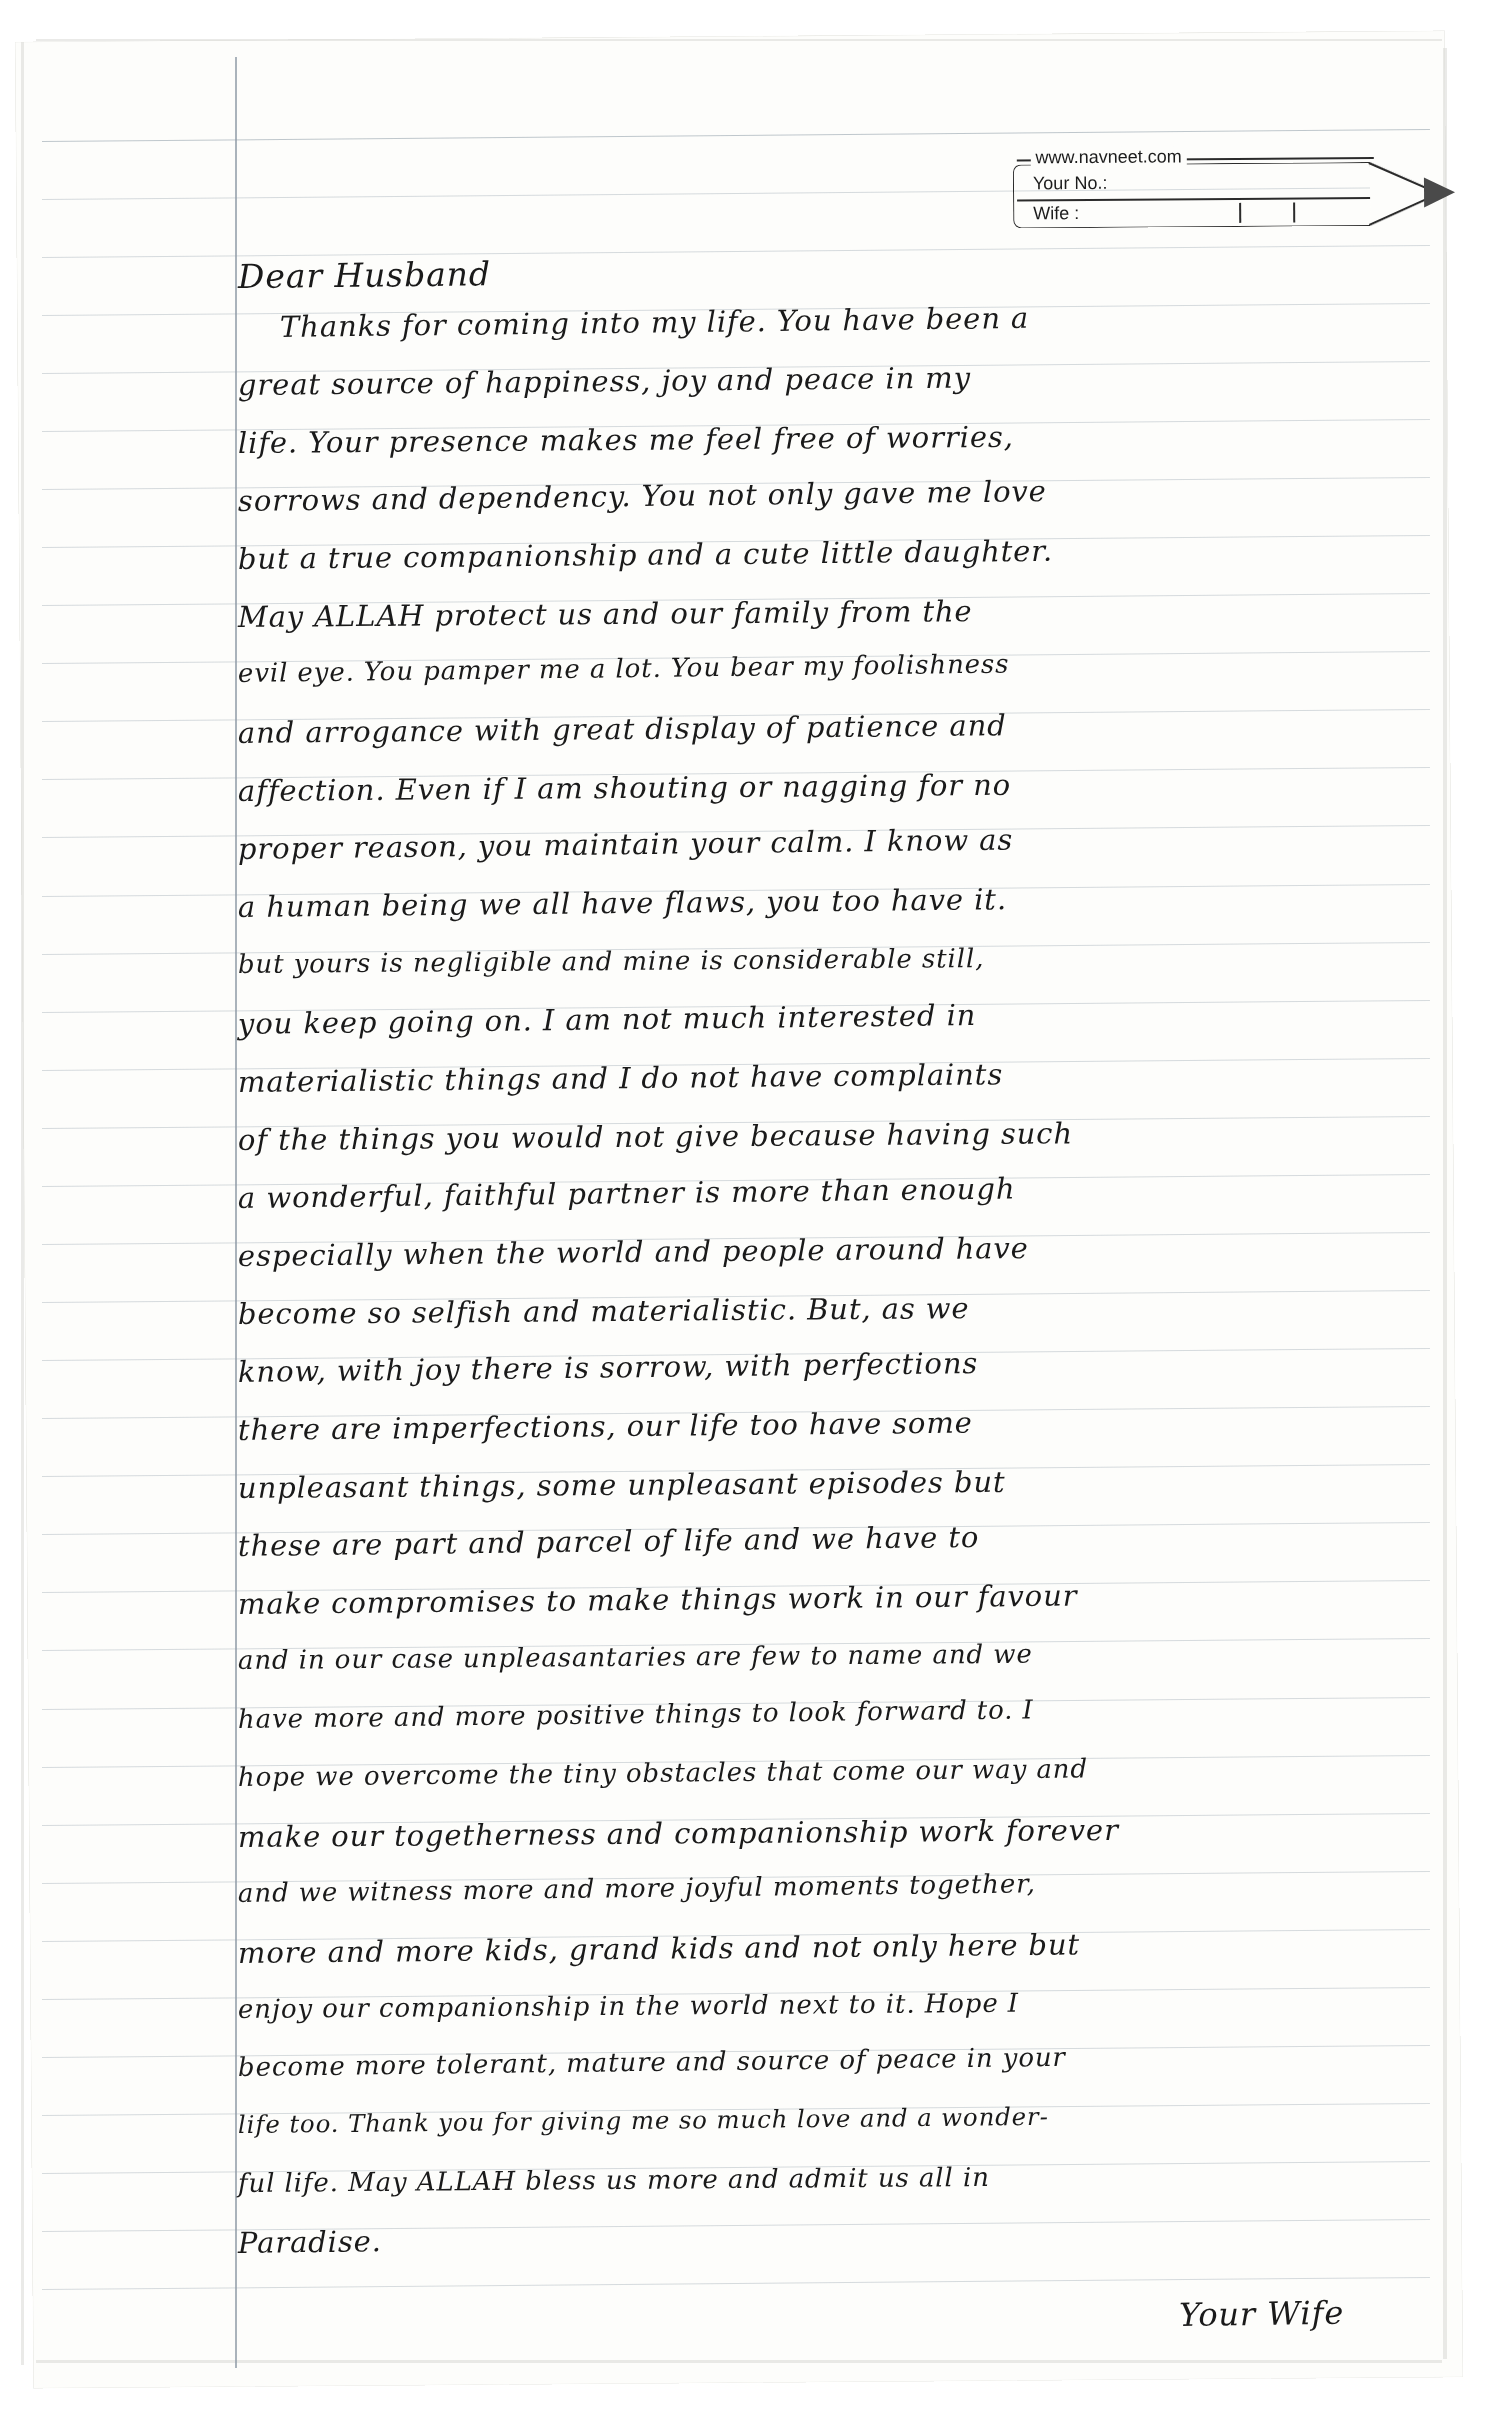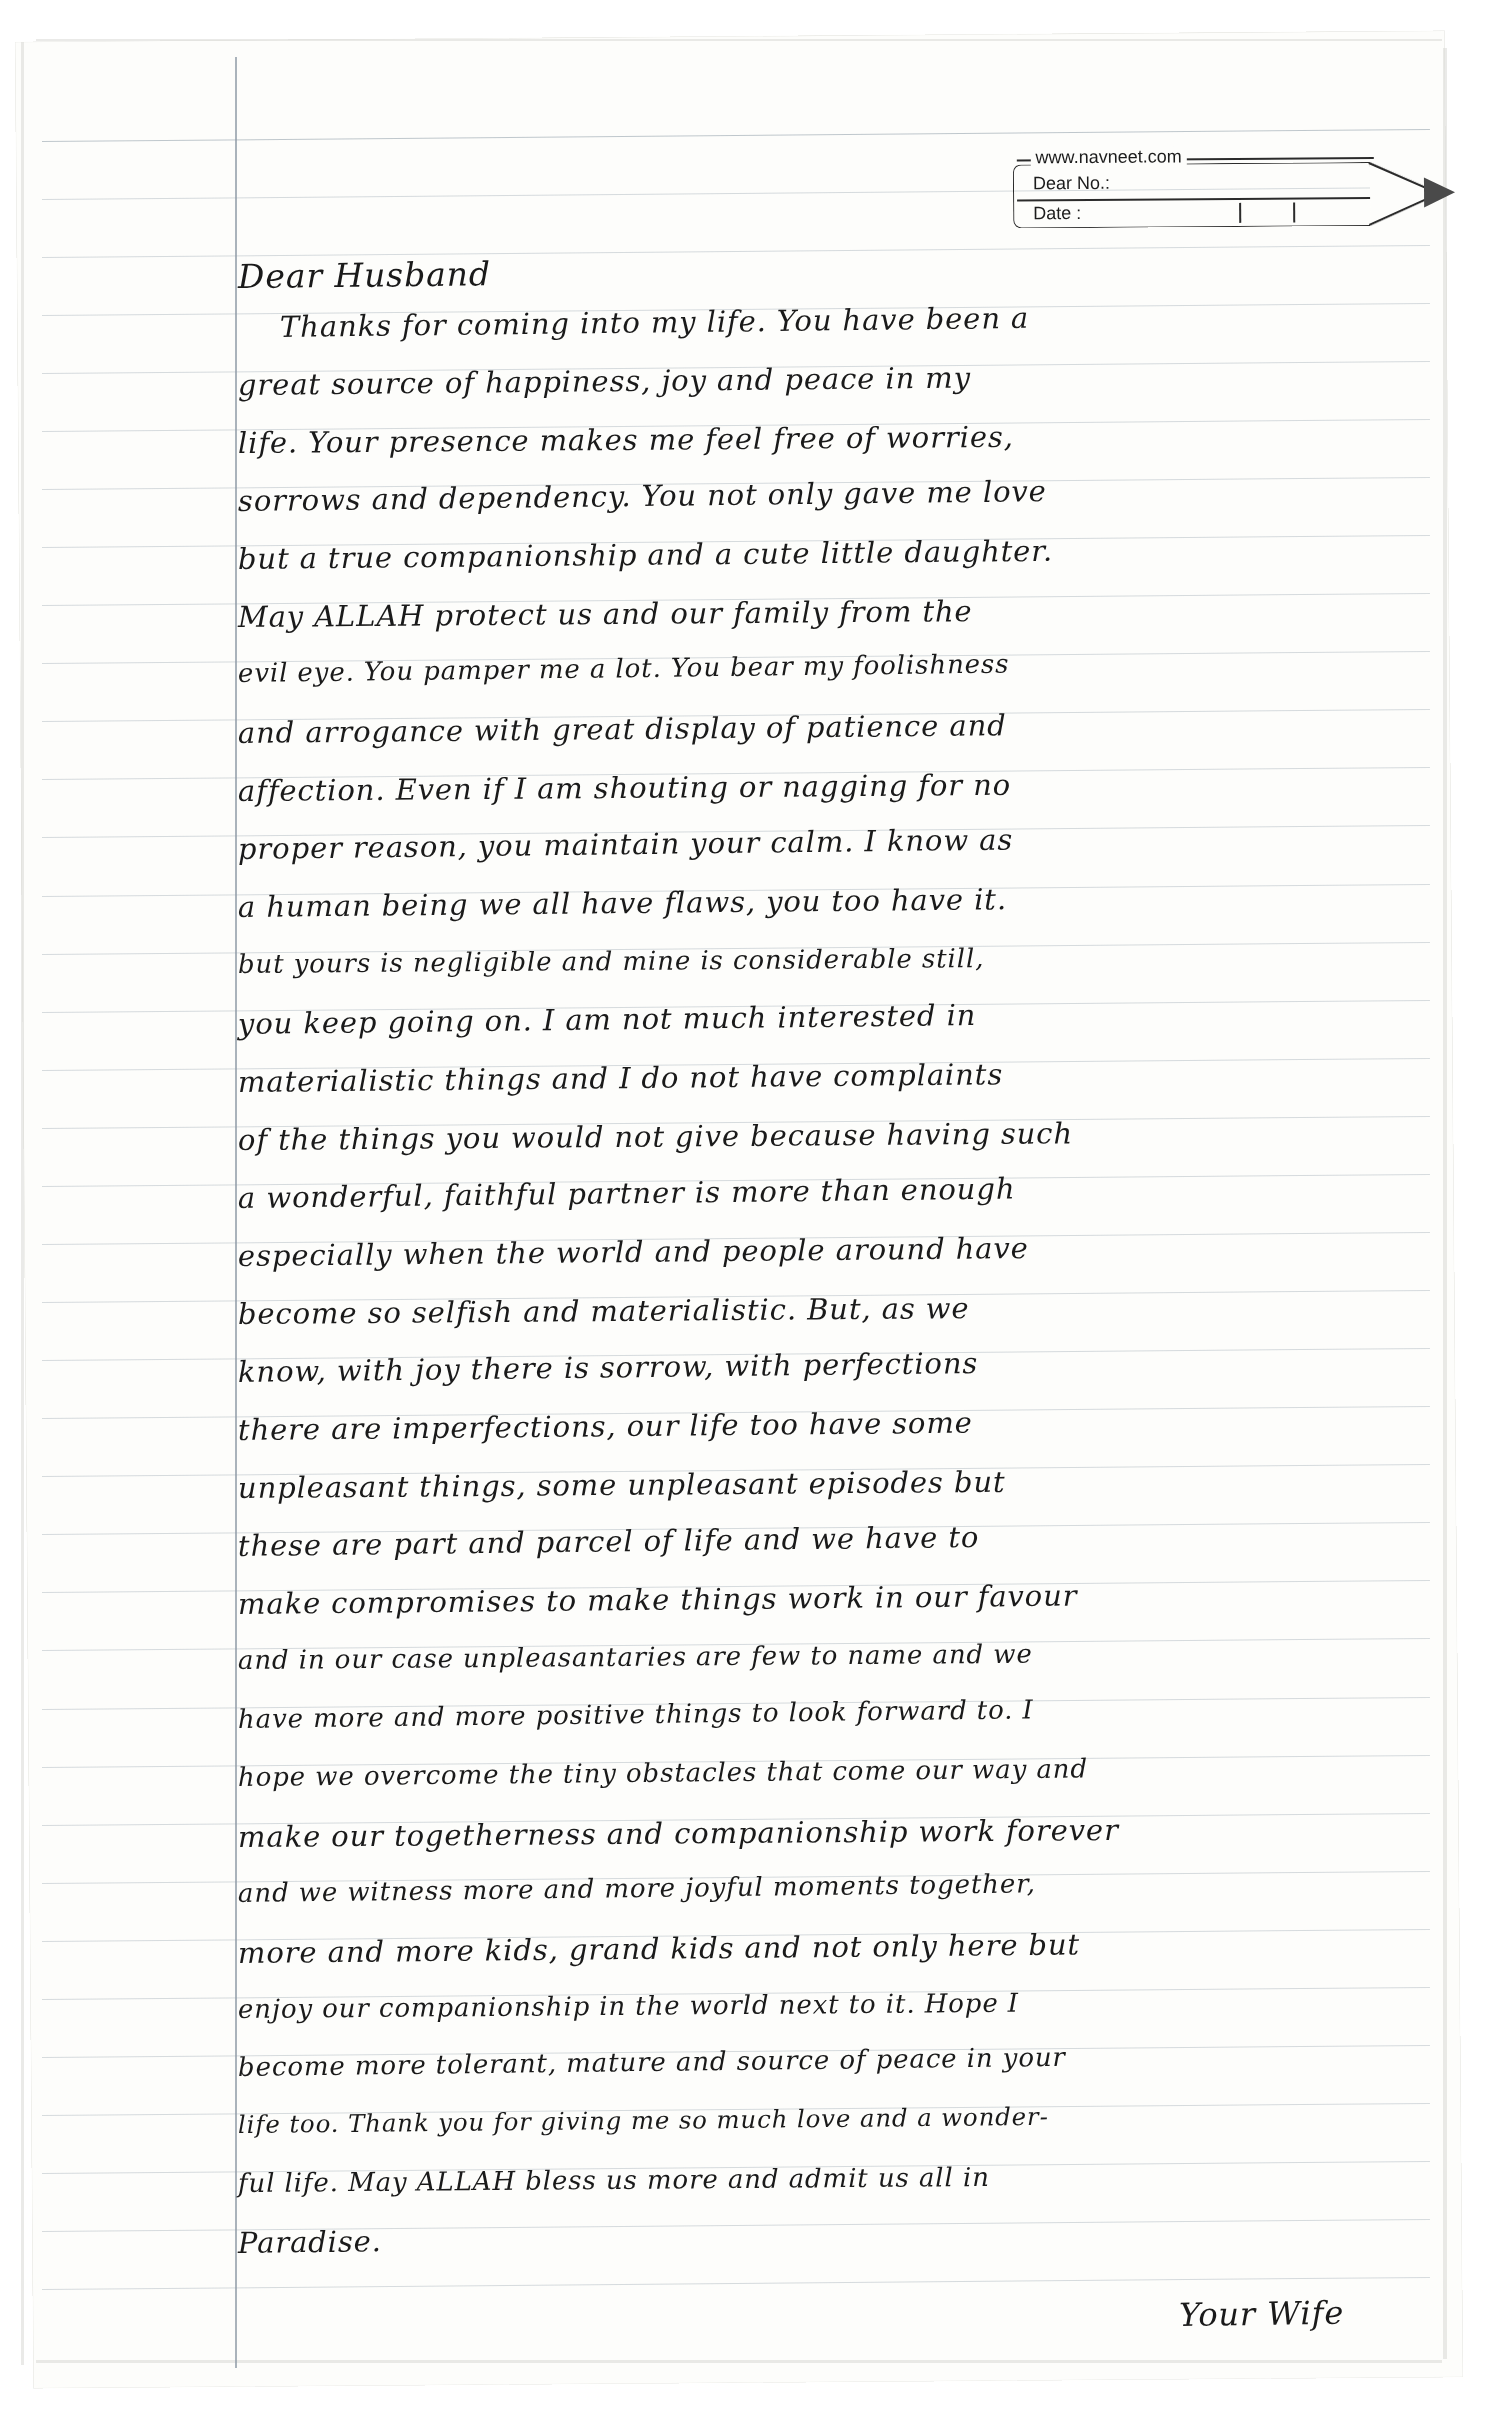--- a/index.html
+++ b/index.html
@@ -270,23 +270,23 @@
       <div class="rule faint" style="top: 2231px; transform: rotate(-0.5deg); transform-origin: left center;"></div>
       <div class="rule faint" style="top: 2289px; transform: rotate(-0.5deg); transform-origin: left center;"></div>
     </div>
 
   <div id="margin-line"></div>
 
   <div id="header-stamp">
     <div id="stamp-box"></div>
     <div id="stamp-url-rule"></div>
     <div id="stamp-url">www.navneet.com</div>
-    <div id="stamp-pageno">Dear No.:</div>
+    <div id="stamp-pageno">Your No.:</div>
     <div id="stamp-divider"></div>
-    <div id="stamp-date">Date :</div>
+    <div id="stamp-date">Wife :</div>
     <div class="date-tick" id="date-tick-1"></div>
     <div class="date-tick" id="date-tick-2"></div>
     <div id="pencil-tip"></div>
     <div id="pencil-outline-top"></div>
     <div id="pencil-outline-bot"></div>
     <div id="pencil-lead"></div>
   </div>
 
   <div id="handwriting">
     <div class="hw" id="salutation">Dear Husband</div>

